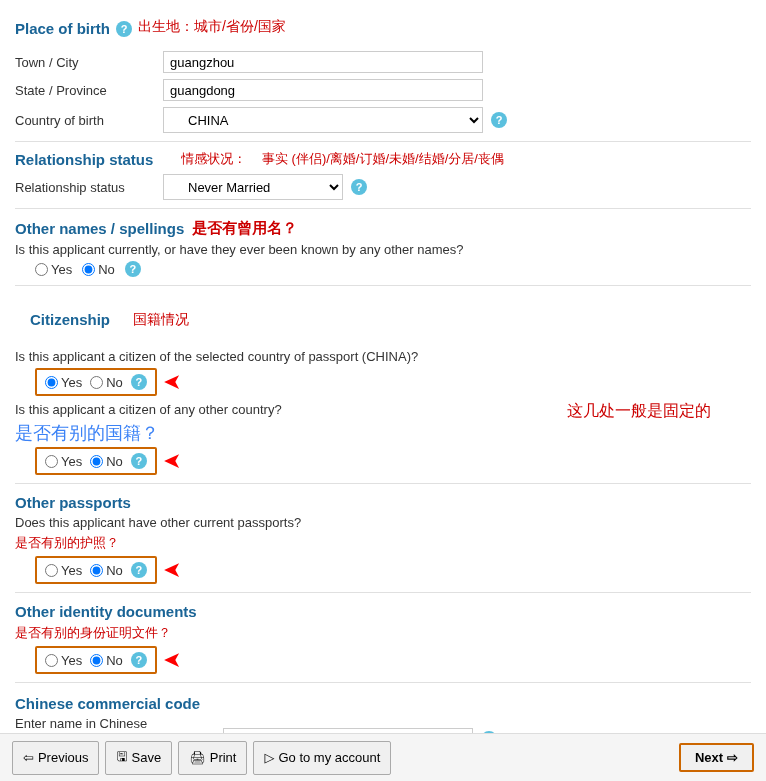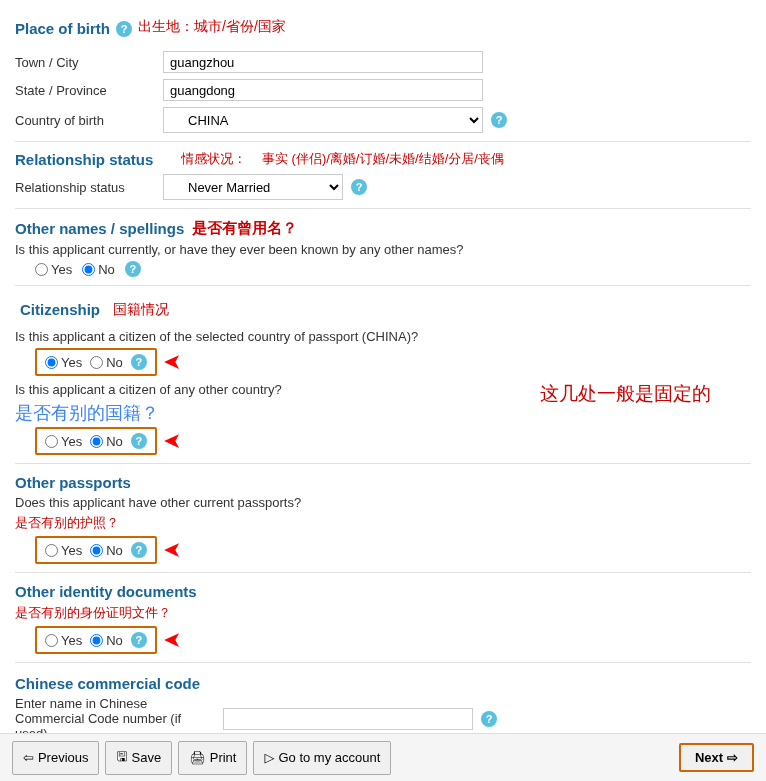--- a/index.html
+++ b/index.html
@@ -267,21 +267,21 @@
         <span>No</span>
       </label>
       <span class="help-icon">?</span>
     </div>
   </div>
 
   <hr class="section-divider">
 
   <div class="citizenship-section">
     <div style="display:flex;align-items:center;gap:8px;margin-bottom:6px;">
-      <span class="section-title" style="margin:5px;">Citizenship</span>
+      <span class="section-title" style="margin:15px;">Citizenship</span>
       <span style="color:#cc0000;font-size:14px;">国籍情况</span>
     </div>
 
     <p class="question-text">Is this applicant a citizen of the selected country of passport (CHINA)?</p>
     <div style="display:flex;align-items:center;gap:6px;margin-left:20px;margin-bottom:6px;">
       <div class="outlined-box">
         <label class="radio-label">
           <input type="radio" name="citizen1" checked="" style="">
           <span>Yes</span>
         </label>
@@ -305,21 +305,21 @@
         </label>
         <label class="radio-label">
           <input type="radio" name="citizen2" checked="" style="">
           <span>No</span>
         </label>
         <span class="help-icon">?</span>
       </div>
       <span style="color:red;font-size:22px;transform:scaleX(-1);display:inline-block;">➤</span>
     </div>
     <div style="position:relative;">
-      <span style="color:#cc0000;font-size:19px;position:absolute;right:40px;top:-80px;">这几处一般是固定的</span>
+      <span style="color:#cc0000;font-size:16px;position:absolute;right:40px;top:-80px;">这几处一般是固定的</span>
     </div>
   </div>
 
   <hr class="section-divider">
 
   <div class="other-passports-section">
     <div style="margin-bottom:4px;">
       <span class="section-title" style="margin:0;">Other passports</span>
     </div>
     <p class="question-text">Does this applicant have other current passports?</p>

